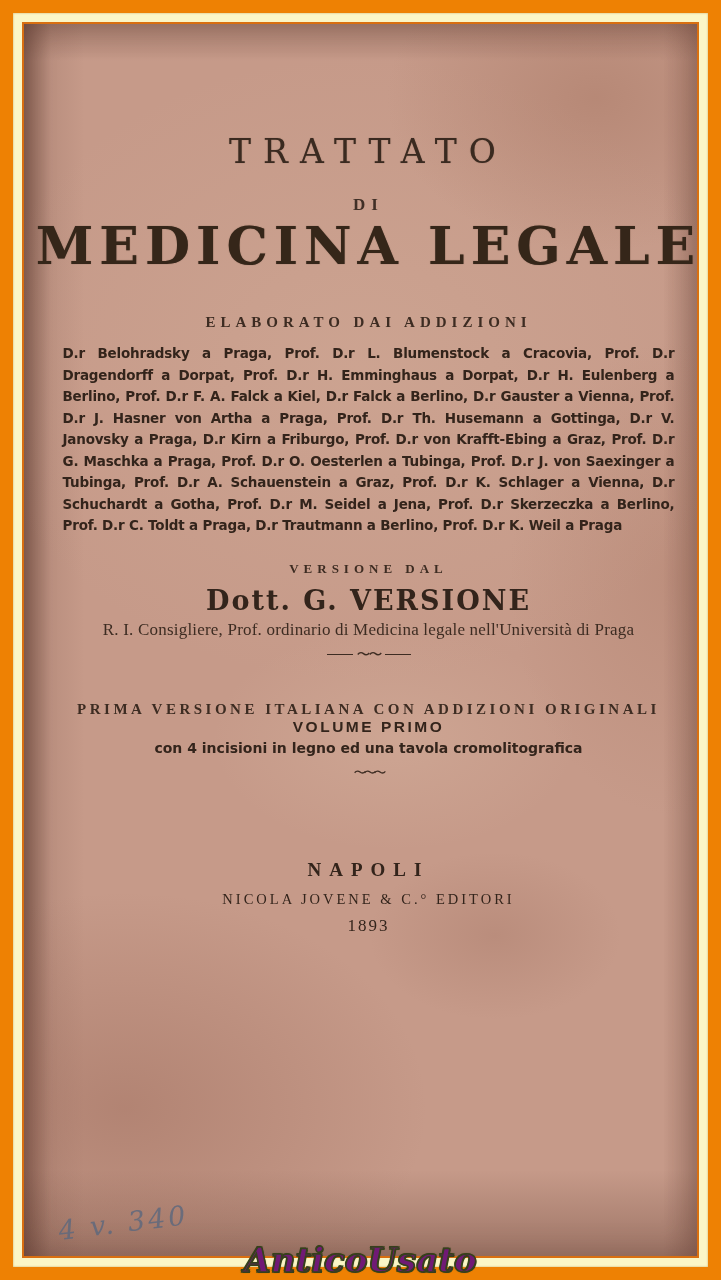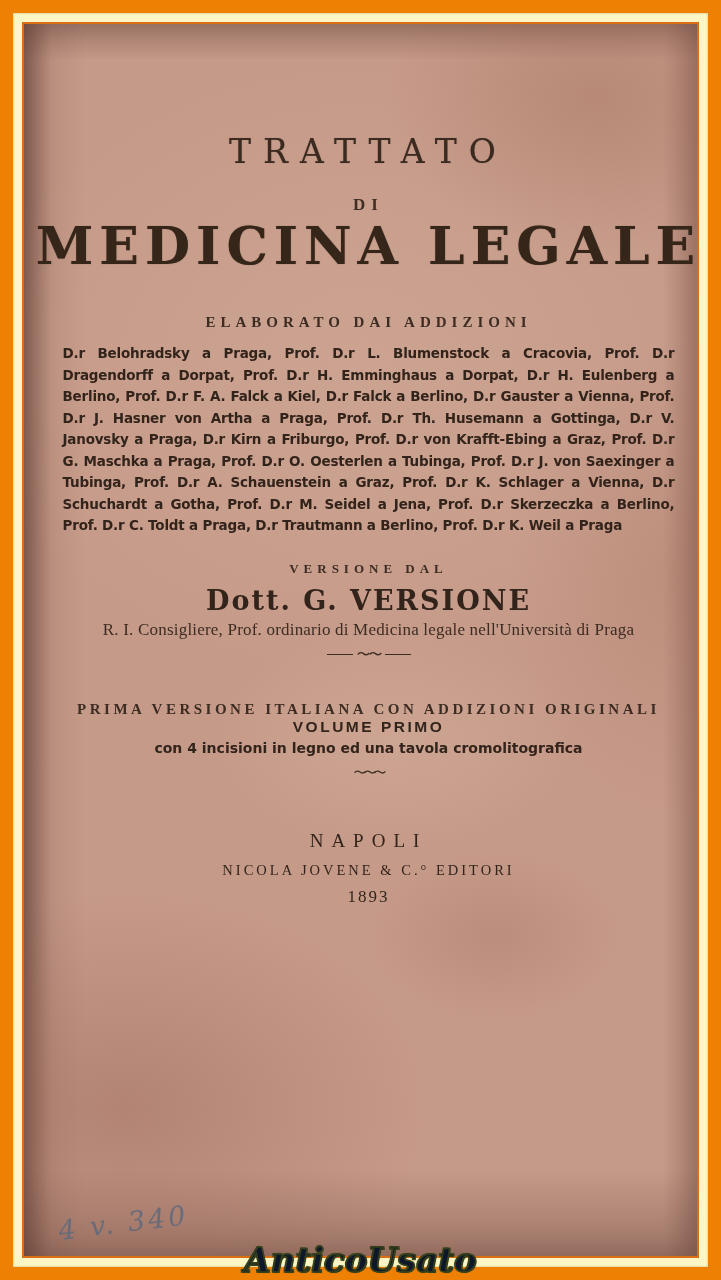--- a/index.html
+++ b/index.html
@@ -98,22 +98,22 @@
     font-family: Liberation Sans, sans-serif;
     font-size: 15.5px; letter-spacing: 2.5px; font-weight: bold; color: #33241b;
   }
   .volume-note {
     margin-top: 4px;
     font-family: "DejaVu Sans", sans-serif;
     font-size: 14px; font-weight: bold; color: #33241b;
   }
   .squiggle { margin-top: 8px; font-size: 13px; color: #3d2c22; letter-spacing: -3px; }
   .city {
-    margin-top: 48px;
-    font-size: 19px; letter-spacing: 8px; color: #33241b; font-weight: 400;
+    margin-top: 77px;
+    font-size: 19px; letter-spacing: 8px; color: #33241b; font-weight: 700;
   }
   .publisher {
     margin-top: 10px;
     font-size: 14.5px; letter-spacing: 3px; color: #33241b;
   }
   .year {
     margin-top: 8px;
     font-size: 17px; letter-spacing: 2px; color: #33241b;
   }
   .handwritten {
@@ -123,21 +123,21 @@
     font-size: 27px; letter-spacing: 3px;
     color: rgba(95,105,125,.85);
     transform: rotate(-7deg);
   }
   .watermark {
     position: absolute; left: 50%; bottom: 0px;
     transform: translateX(-50%);
     font-family: "DejaVu Serif", serif;
     font-style: italic; font-weight: bold;
     font-size: 34px;
-    color: #0f172a;
+    color: #701a75;
     -webkit-text-stroke: 1.5px #36401c;
     text-shadow: 0 0 2px #36401c, 1px 1px 0 #36401c, -1px -1px 0 #36401c;
     z-index: 20;
     white-space: nowrap;
   }
 </style>
 </head>
 <body>
 
 <div class="frame-cream"></div>

